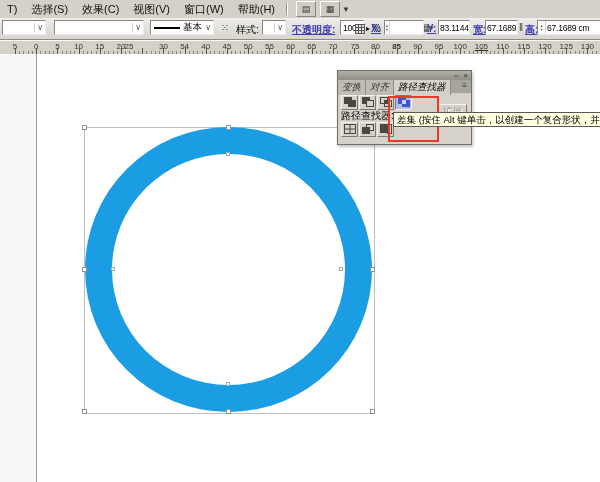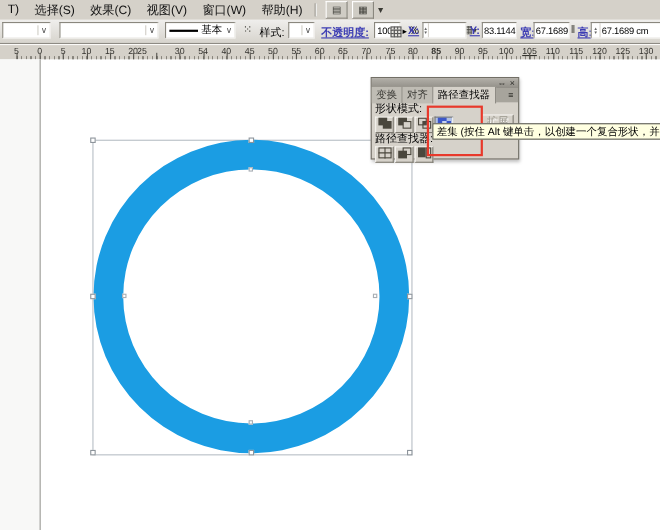--- a/index.html
+++ b/index.html
@@ -51,21 +51,21 @@
         border-style:solid;border-width:27px;border-radius:50%;}
   .handle{position:absolute;width:5px;height:5px;background:#fff;border:1px solid #8d949b;box-sizing:border-box;z-index:3;}
   .anchor{position:absolute;width:4px;height:4px;background:#fdfdfd;border:1px solid #a8aeb4;box-sizing:border-box;z-index:3;}
 
   
   #panel{position:absolute;left:337px;top:70px;width:133px;height:73px;z-index:5;
          background:#d6d2ca;border:1px solid #726f66;box-shadow:1px 2px 3px rgba(0,0,0,.25);}
   #panel-titlebar{height:9px;background:linear-gradient(#b3b0a9,#918e87);display:flex;justify-content:flex-end;
                   align-items:center;font-size:8px;color:#2a2a26;line-height:8px;}
   #panel-titlebar span{margin-right:3px;cursor:pointer;}
-  #panel-tabs{height:13px;background:#a7a49c;display:flex;align-items:center;font-size:9.5px;}
+  #panel-tabs{height:13px;background:#a7a49c;display:flex;align-items:flex-start;font-size:9.5px;font-style:italic;}
   .tab{padding:1px 4px 1px;background:#bfbcb4;color:#3b3a35;border-right:1px solid #8e8b84;white-space:nowrap;cursor:pointer;}
   .tab.active{background:#d6d2ca;color:#000;}
   .tab-menu{margin-left:auto;width:13px;height:11px;display:flex;align-items:center;justify-content:center;
             font-size:8px;color:#33322d;cursor:pointer;}
   #panel-body{padding:1px 3px;font-size:10px;color:#000;}
   .panel-label{height:11px;line-height:11px;white-space:nowrap;}
   .btn-row{display:flex;gap:1px;margin:1px 0 0;}
   .pf-btn{width:17px;height:15px;box-sizing:border-box;background:#d6d2ca;border:1px solid;
           border-color:#f4f2ee #7d7a71 #7d7a71 #f4f2ee;display:flex;align-items:center;justify-content:center;cursor:pointer;}
   .pf-btn.selected{background:#b0c0e4;border-color:#7d7a71 #f4f2ee #f4f2ee #7d7a71;}
@@ -246,21 +246,20 @@
     </div>
     <div id="panel-tabs">
       <span style="display:flex;align-items:flex-end;">
           <span class="tab">变换</span>
           <span class="tab">对齐</span>
           <span class="tab active">路径查找器</span>
         </span>
       <span class="tab-menu">≡</span>
     </div>
     <div id="panel-body">
-      <div class="panel-label">形状模式:</div>
       <div class="btn-row">
           <div class="pf-btn">
             <span><svg width="14" height="12">
                 <rect x="1" y="1" width="8" height="7" fill="#4a473d"></rect>
                 <rect x="5" y="4" width="8" height="7" fill="#4a473d"></rect>
               </svg></span>
           </div>
           <div class="pf-btn">
             <span><svg width="14" height="12">
                 <rect x="1" y="1" width="8" height="7" fill="#4a473d"></rect>

